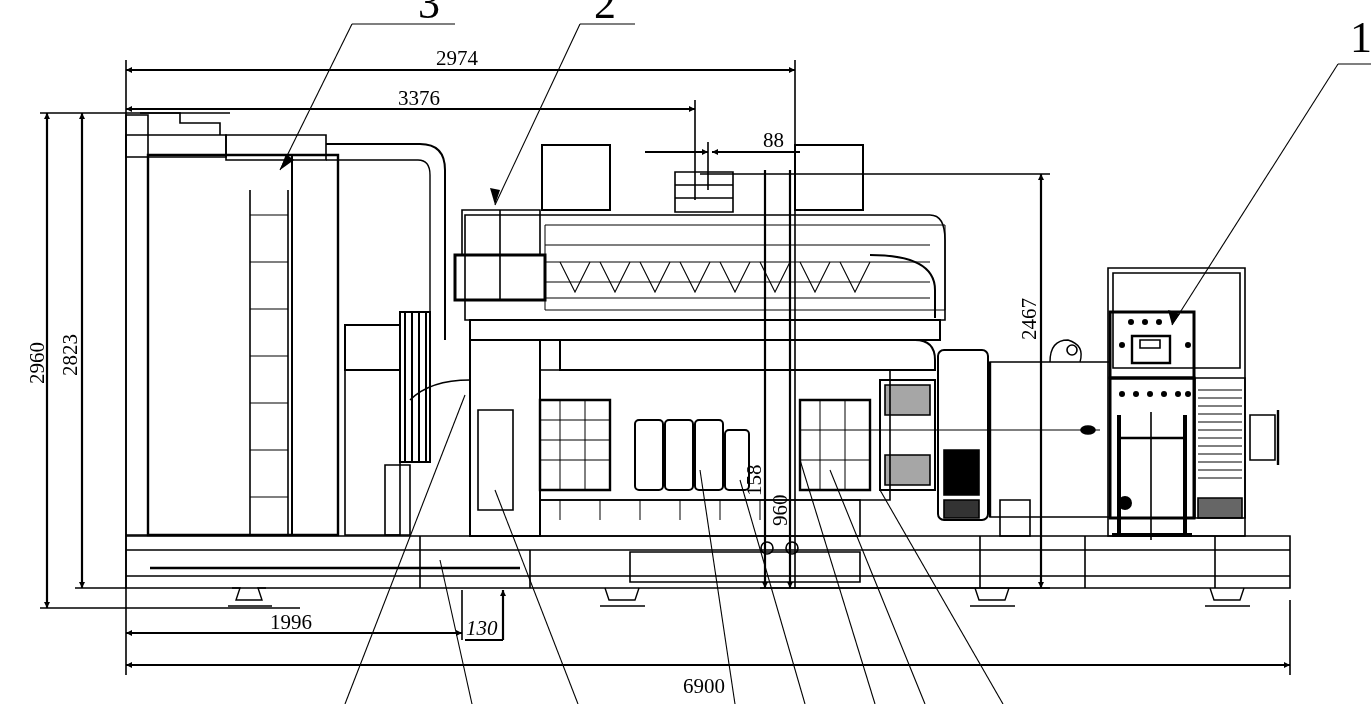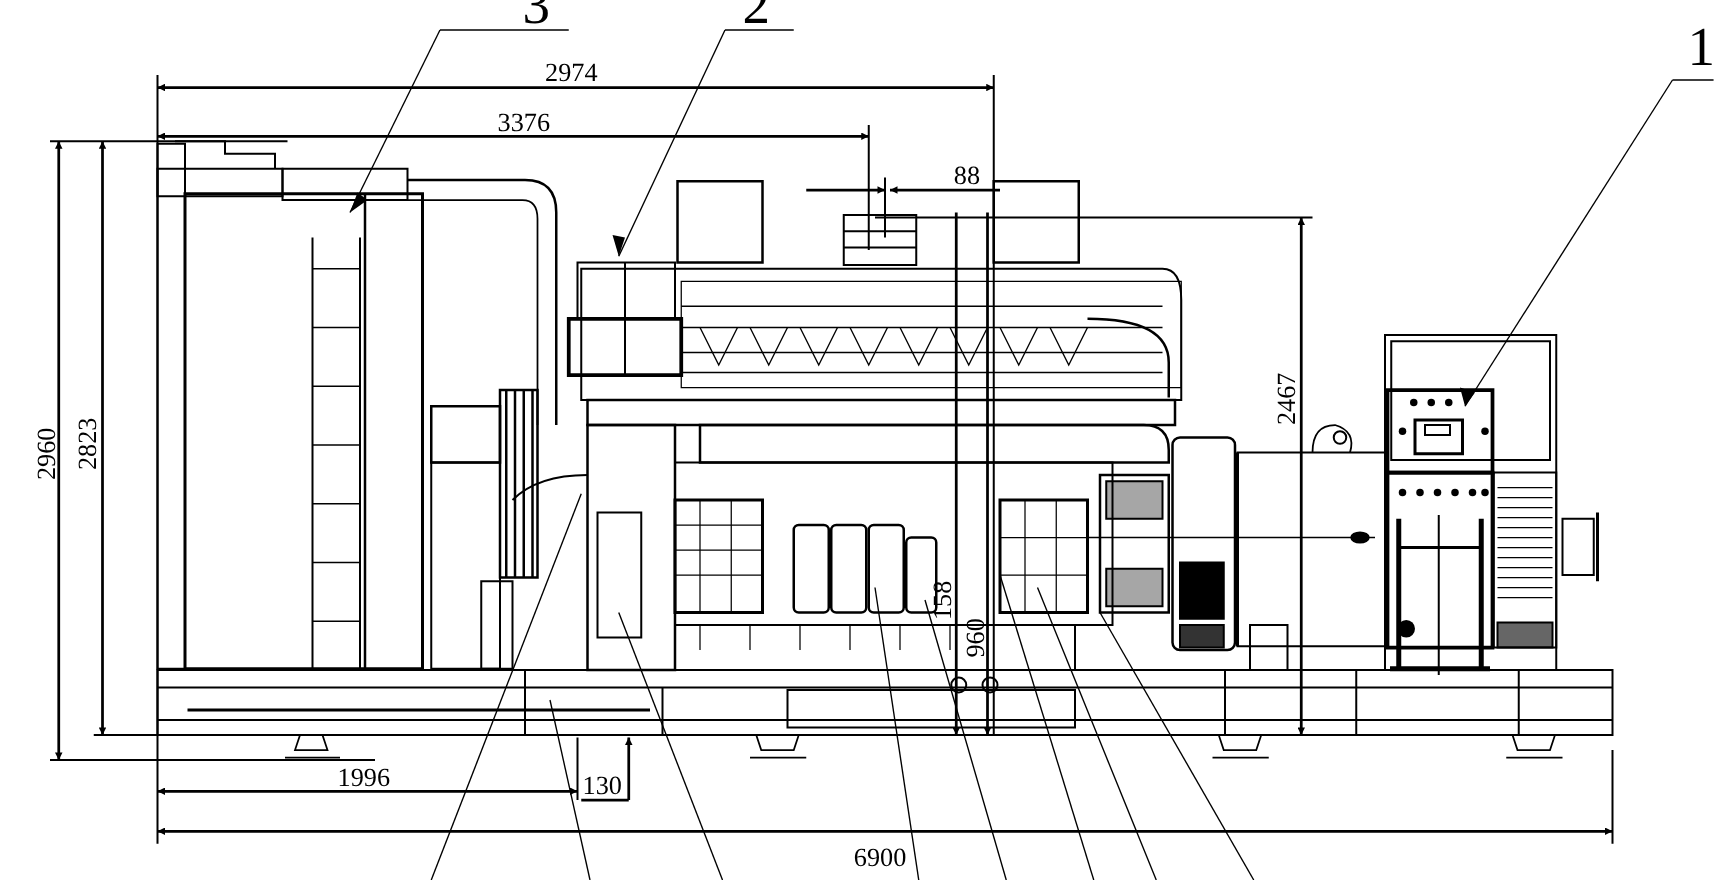--- a/index.html
+++ b/index.html
@@ -287,20 +287,20 @@
 
 <span class="lbl callout" style="left:418px;top:-18px;">3</span>
 <span class="lbl callout" style="left:594px;top:-18px;">2</span>
 <span class="lbl callout" style="left:1350px;top:16px;">1</span>
 
 <span class="lbl dim" style="left:436px;top:48px;">2974</span>
 <span class="lbl dim" style="left:398px;top:88px;">3376</span>
 <span class="lbl dim" style="left:763px;top:130px;text-align:center;">88</span>
 <span class="lbl dim" style="left:683px;top:676px;">6900</span>
 <span class="lbl dim" style="left:270px;top:612px;">1996</span>
-<span class="lbl dim" style="left:466px;top:618px;">130</span>
+<span class="lbl dim" style="left:466px;top:618px;font-style:italic;">130</span>
 
 <span class="lbl dim vdim" style="left:27px;top:384px;">2960</span>
 <span class="lbl dim vdim" style="left:60px;top:376px;">2823</span>
 <span class="lbl dim vdim" style="left:1019px;top:340px;">2467</span>
 <span class="lbl dim vdim" style="left:744px;top:496px;">158</span>
 <span class="lbl dim vdim" style="left:770px;top:526px;">960</span>
 </div>
 
 </body></html>

